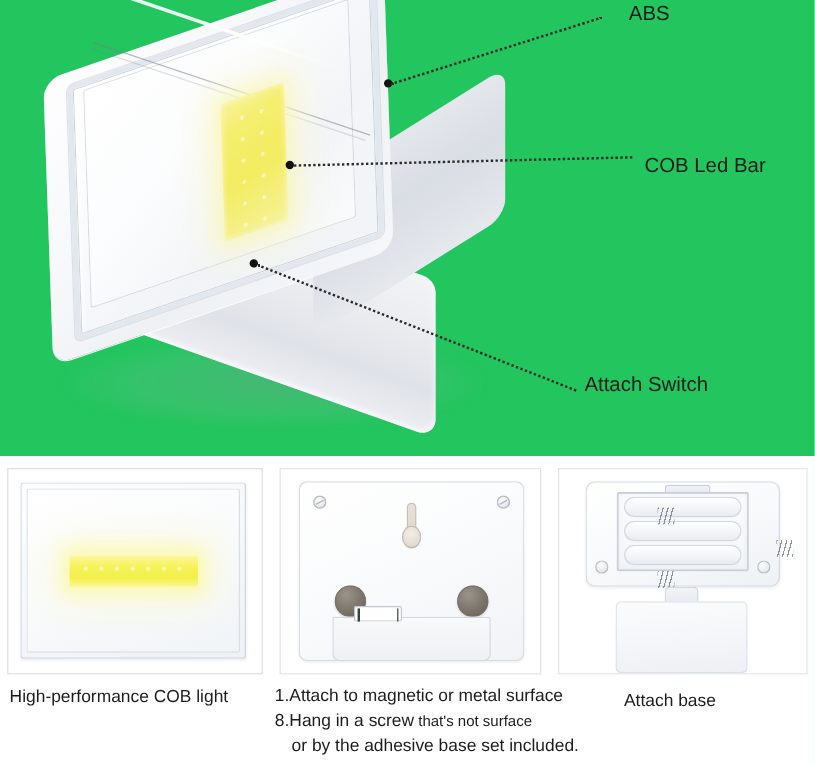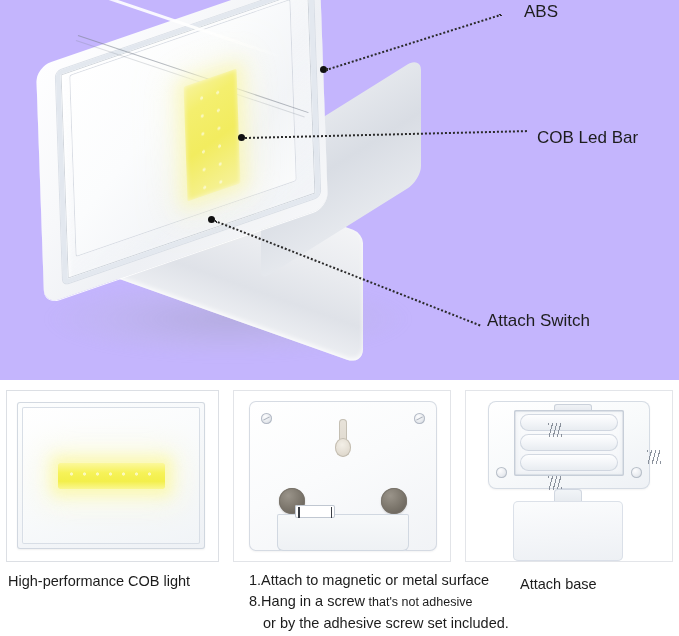--- a/index.html
+++ b/index.html
@@ -14,21 +14,21 @@
     overflow: hidden;
     font-family: "Liberation Sans", sans-serif;
     color: #1b1b1b;
   }
 
   
   #hero {
     position: absolute;
     left: 0; top: 0;
     width: 679px; height: 380px;
-    background: #c4b5fd;
+    background: #22c55e;
   }
 
   .hero-stage {
     position: absolute;
     left: 0; top: 0;
     width: 470px; height: 380px;
   }
 
   
   .ground-shadow {
@@ -179,21 +179,21 @@
 
   .caption {
     position: absolute;
     font-size: 14.5px;
     line-height: 21px;
     color: #1c1c1c;
   }
   .cap1 { left: 8px;  top: 189px; }
   .cap2 { left: 229px; top: 188px; }
   .cap3 { left: 520px; top: 192px; }
-  .cap2 .line { display: block; white-space: nowrap; margin-left: 20px; }
+  .cap2 .line { display: block; white-space: nowrap; }
   .cap2 .small { font-size: 12.5px; }
   .cap2 .indent { padding-left: 14px; }
 
   
   .front-unit {
     position: absolute;
     left: 10px; top: 11px;
     width: 188px; height: 147px;
     background: linear-gradient(160deg, #fdfefe 0%, #f6f8fa 45%, #eef1f5 100%);
     border-radius: 3px;
@@ -432,22 +432,22 @@
         <div class="hole"></div>
       </div>
       <div class="magnet m1"></div>
       <div class="magnet m2"></div>
       <div class="bat-door"></div>
       <div class="door-tabs"></div>
     </div>
   </div>
   <div class="caption cap2">
     <span class="line">1.Attach to magnetic or metal surface</span>
-    <span class="line"><span>8.Hang in a screw</span><span class="small"> that's not adhesive</span></span>
-    <span class="line indent">or by the adhesive screw set included.</span>
+    <span class="line"><span>8.Hang in a screw</span><span class="small"> that's not surface</span></span>
+    <span class="line indent">or by the adhesive base set included.</span>
   </div>
 
   <div class="panel p3">
     <div class="batbase">
       <div class="batbase-tab"></div>
       <div class="bat-well">
         <div class="cell c1"></div>
         <div class="cell c2"></div>
         <div class="cell c3"></div>
         <div class="spring sp1"></div>

